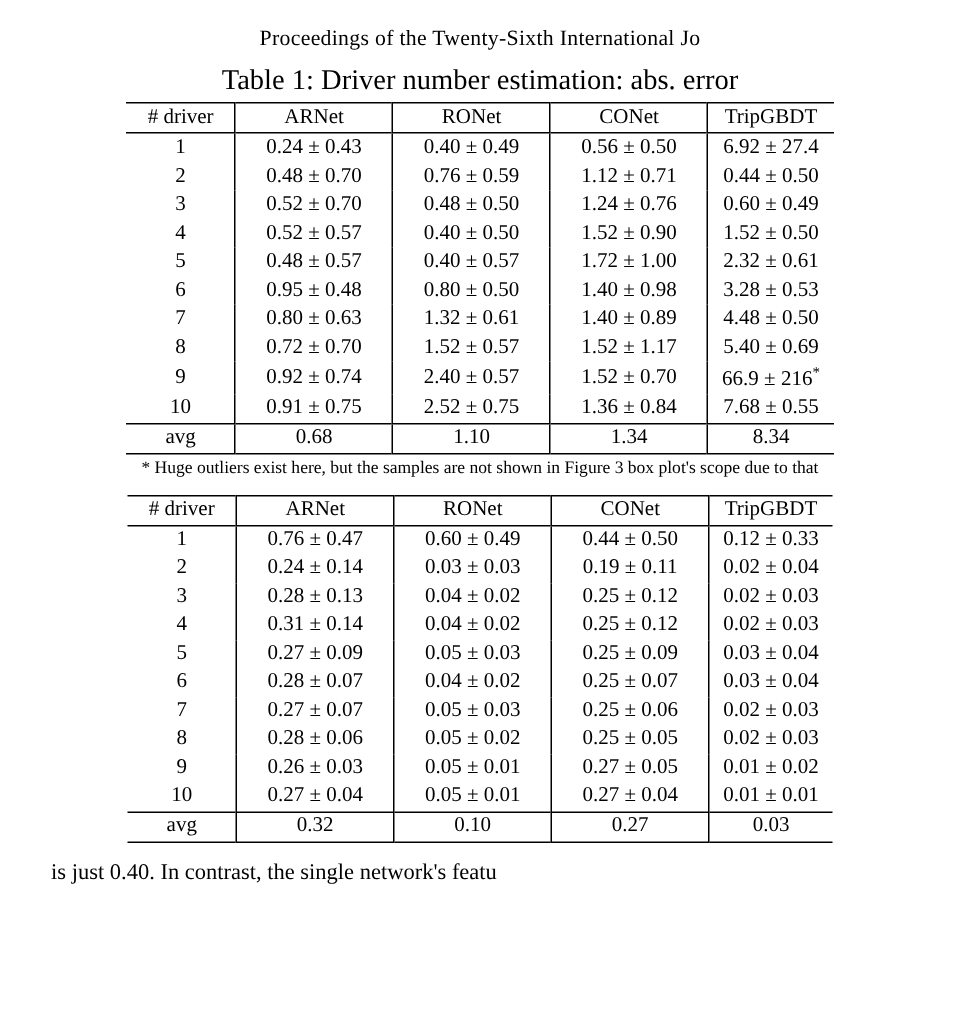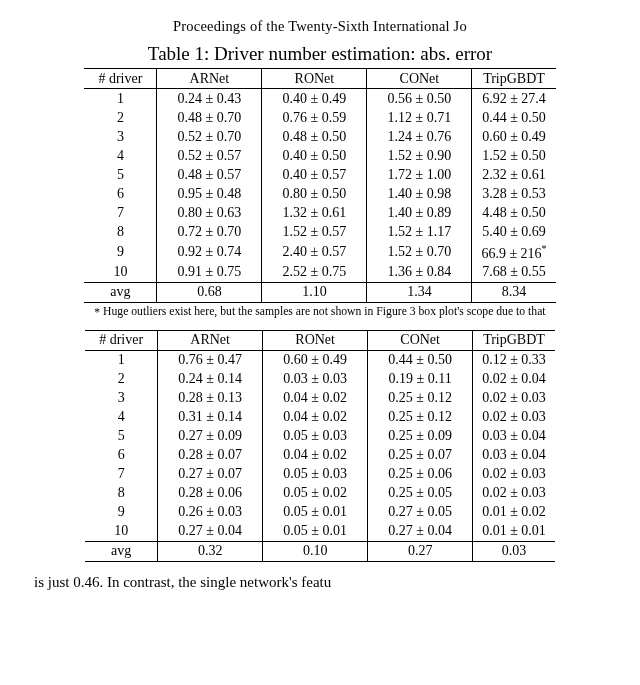--- a/index.html
+++ b/index.html
@@ -273,17 +273,17 @@
           <td>avg</td>
           <td class="colmain"><span class="bold">0.32</span></td>
           <td class="colmain">0.10</td>
           <td class="colmain">0.27</td>
           <td>0.03</td>
         </tr>
       </tbody>
   </table>
 
   <div class="bottom-cut">
-    <span>is just 0.46.   In contrast, the single  network's featu</span>
+    <span>is just 0.40.   In contrast, the single  network's featu</span>
     <span></span>
   </div>
 
 </div>
 
 </body></html>

